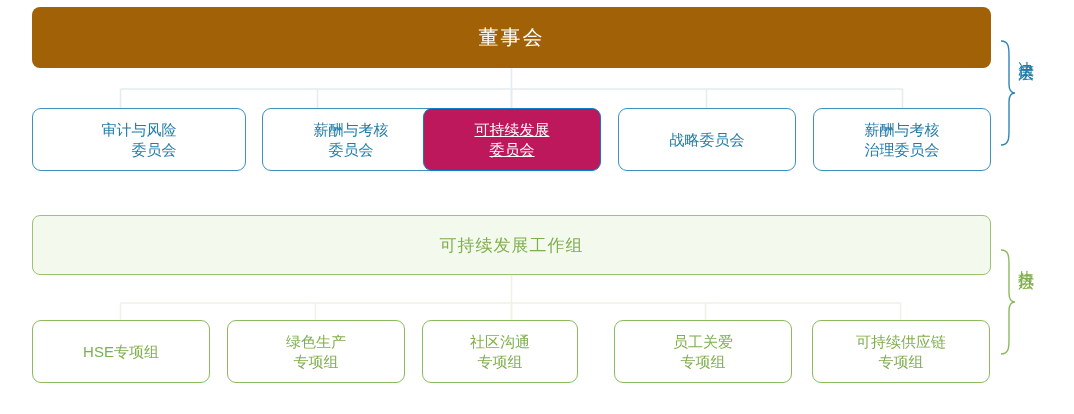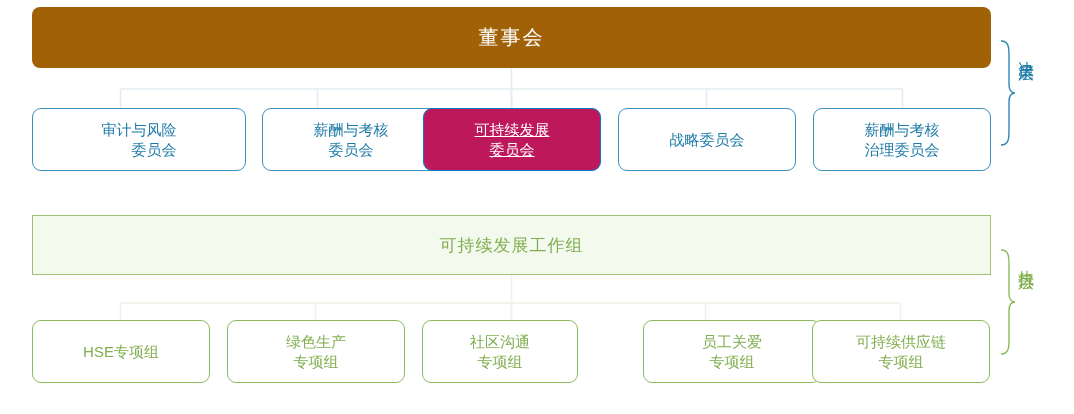--- a/index.html
+++ b/index.html
@@ -78,21 +78,21 @@
 
   
   .wg-bar {
     position: absolute;
     left: 32px;
     top: 215px;
     width: 959px;
     height: 60px;
     background: #f4f9ee;
     border: 1px solid #9cc272;
-    border-radius: 0;
+    border-radius: 8px;
     display: flex;
     align-items: center;
     justify-content: center;
   }
   .wg-bar-label {
     color: #7fae4e;
     font-size: 17px;
     letter-spacing: 1px;
   }
 
@@ -202,21 +202,21 @@
     </span>
   </div>
 
   <div class="node-box green-outline" style="left:422px; top:320px; width:156px;">
     <span class="node-label">
       <span>社区沟通</span><br>
       <span>专项组</span>
     </span>
   </div>
 
-  <div class="node-box green-outline" style="left:643px; top:320px; width:178px;">
+  <div class="node-box green-outline" style="left:614px; top:320px; width:178px;">
     <span class="node-label">
       <span>员工关爱</span><br>
       <span>专项组</span>
     </span>
   </div>
 
   <div class="node-box green-outline" style="left:812px; top:320px; width:178px;">
     <span class="node-label">
       <span>可持续供应链</span><br>
       <span>专项组</span>

